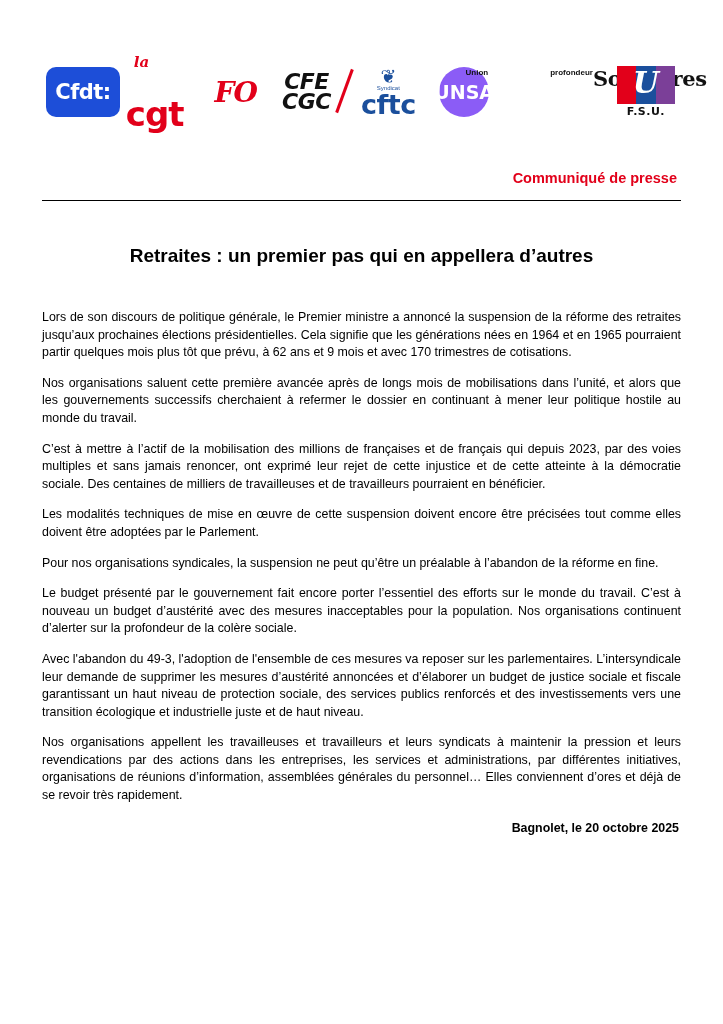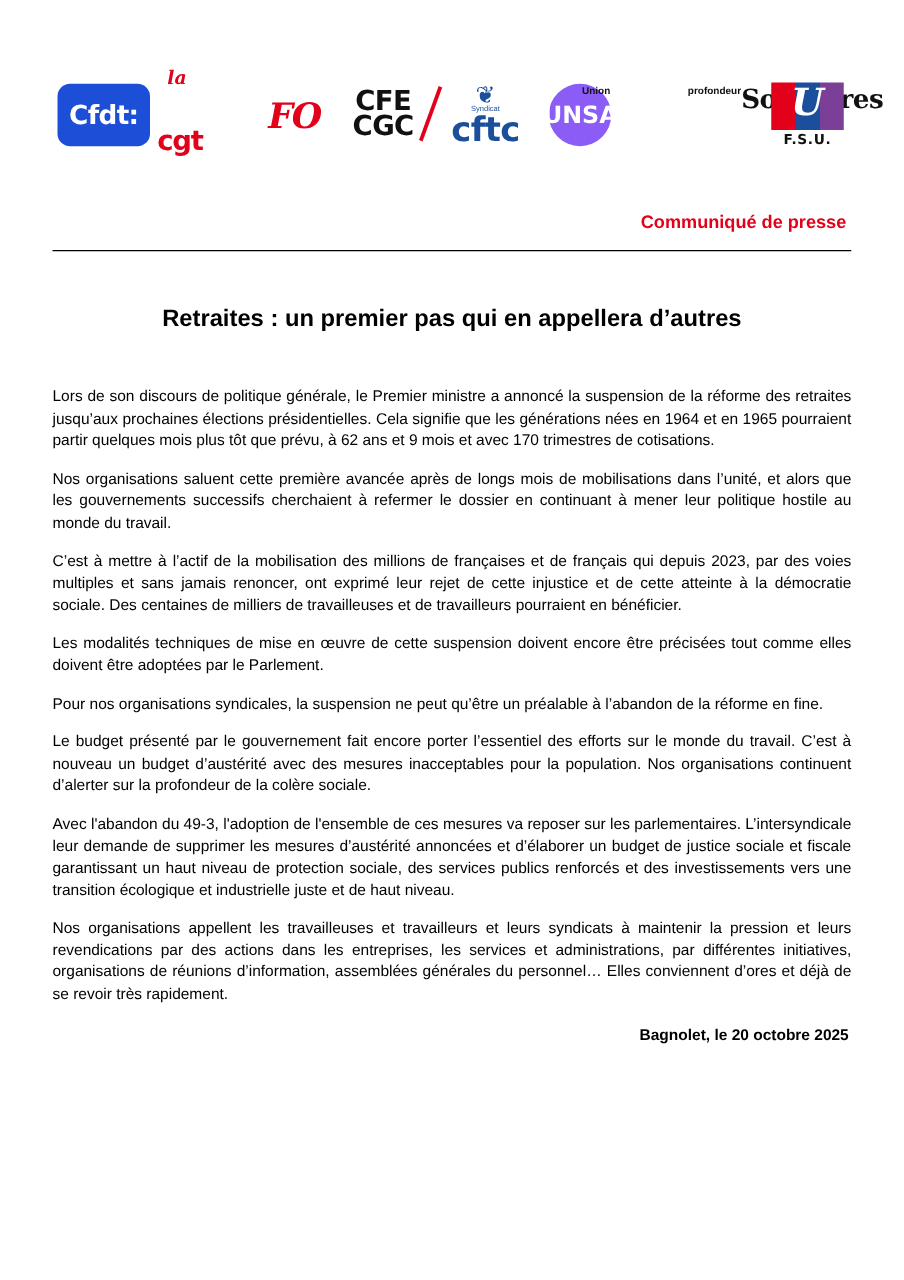--- a/index.html
+++ b/index.html
@@ -63,21 +63,21 @@
     font-family: "DejaVu Serif", serif;
     font-style: italic;
     font-size: 15px;
     line-height: 12px;
     margin-left: 8px;
     font-weight: bold;
   }
   .logo-cgt .cgt {
     color: #e2001a;
     font-weight: bold;
-    font-size: 22px;
+    font-size: 34px;
     line-height: 30px;
     font-family: "DejaVu Sans", sans-serif;
     letter-spacing: -1px;
   }
 
   
   .logo-fo {
     width: 56px; height: 48px;
     color: #e2001a;
     font-weight: bold;
@@ -89,20 +89,21 @@
 
   
   .logo-cfecgc {
     width: 74px; height: 52px;
     flex-direction: column;
     justify-content: center;
     align-items: center;
     color: #111111;
     font-weight: bold;
     font-family: "DejaVu Sans", sans-serif;
+    font-style: italic;
     position: relative;
   }
   .logo-cfecgc .cfe { font-size: 22px; line-height: 20px; letter-spacing: -0.5px;}
   .logo-cfecgc .cgc { font-size: 22px; line-height: 20px; letter-spacing: -0.5px;}
   .logo-cfecgc .slash {
     position: absolute;
     right: -2px; top: 2px;
     width: 3px; height: 46px;
     background: #e2001a;
     transform: rotate(20deg);

